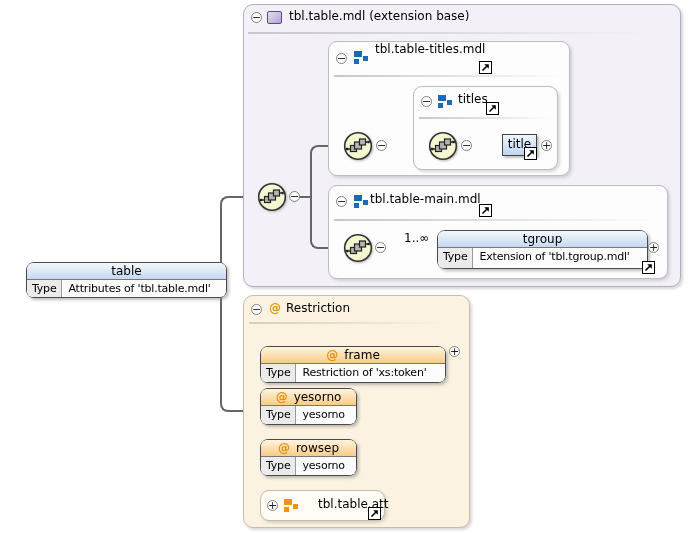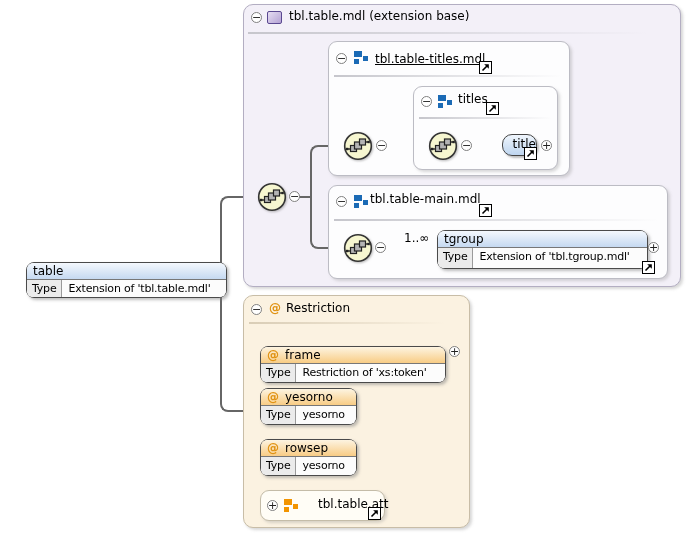--- a/index.html
+++ b/index.html
@@ -5,28 +5,28 @@
   html,body{margin:0;padding:0;background:#fff;font-family:"DejaVu Sans","Liberation Sans",sans-serif;}
   #canvas{position:relative;width:697px;height:533px;background:#fff;overflow:hidden;font-size:12px;color:#000;}
   
   .panel{position:absolute;border:1.5px solid #b6b0c0;border-radius:10px;box-shadow:2px 2px 3px rgba(150,150,150,.38);box-sizing:border-box;}
   .panel.lavender{background:#f3f0f8;border-color:#b3aec2;}
   .panel.cream{background:#fbf2e1;border-color:#c8bda7;}
   .groupbox{position:absolute;border:1.5px solid #bcbcc4;border-radius:9px;background:#fdfdfe;box-shadow:2px 2px 3px rgba(150,150,150,.35);box-sizing:border-box;}
   .groupbox.creamy{background:#fffdf6;border-color:#c4bca8;}
   
   .elembox{position:absolute;border:1.5px solid #4a4a4a;border-radius:8px;background:#fcfcfc;box-shadow:2px 2px 3px rgba(130,130,130,.5);box-sizing:border-box;display:flex;flex-direction:column;}
-  .elembox .hd{background:linear-gradient(#f4f8fd,#c5d9f1);padding:1px 6px 0 6px;line-height:15px;border-bottom:1px solid #777;border-radius:6px 6px 0 0;white-space:nowrap;}
+  .elembox .hd{background:linear-gradient(#f4f8fd,#c5d9f1);padding:1px 6px 0 6px;line-height:15px;border-bottom:1px solid #777;border-radius:6px 6px 0 0;white-space:nowrap;text-align:center;}
   .attrbox .hd{background:linear-gradient(#fdf4e1,#f8cc85);}
   .hd .at{color:#e09212;font-weight:bold;margin-right:6px;}
   .row{display:flex;flex:1;font-size:11px;letter-spacing:-0.2px;line-height:15px;border-radius:0 0 6px 6px;overflow:hidden;background:#fcfcfc;}
   .row .key{background:#ebebeb;padding:1px 5px 0 5px;border-right:1px solid #9a9a9a;}
   .row .val{padding:1px 2px 0 6px;white-space:nowrap;}
   
-  .pill{position:absolute;border:1.4px solid #444;border-radius:10px;background:linear-gradient(#eff5fc,#bed5ef);box-shadow:2px 2px 2px rgba(130,130,130,.5);text-align:right;line-height:19px;box-sizing:border-box;}
+  .pill{position:absolute;border:1.4px solid #444;border-radius:0;background:linear-gradient(#eff5fc,#bed5ef);box-shadow:2px 2px 2px rgba(130,130,130,.5);text-align:center;line-height:19px;box-sizing:border-box;}
   
   .toggle{position:absolute;width:11px;height:11px;border:1px solid #808080;border-radius:50%;background:#fff;color:#222;font-size:11px;line-height:9px;text-align:center;box-sizing:border-box;cursor:pointer;}
   
   .conn{position:absolute;background:#666;}
   .corner{position:absolute;box-sizing:border-box;}
   
   .sep{position:absolute;height:2px;background:linear-gradient(to right,#c6c6cc,rgba(255,255,255,0));}
   .sep.tan{background:linear-gradient(to right,#d9cdb6,rgba(255,255,255,0));}
   .label{position:absolute;white-space:nowrap;}
   
@@ -60,21 +60,21 @@
   <div class="conn" style="left:472px;top:145px;width:31px;height:1px;background:#a8a8a8;"></div>
   <div class="conn" style="left:386px;top:247px;width:52px;height:2px;"></div>
 
   <div class="groupbox" style="left:328px;top:41px;width:242px;height:135px;">
     <div class="toggle" style="left:7px;top:11px;">−</div>
     <svg class="groupicon" style="left:25px;top:9px;" width="14" height="14" viewBox="0 0 14 14">
         <rect x="0" y="0" width="8" height="6" fill="#1b6ab5"></rect>
         <rect x="0" y="8" width="5" height="5" fill="#1b6ab5"></rect>
         <rect x="9" y="5" width="5" height="5" fill="#1b6ab5"></rect>
       </svg>
-    <div class="label" style="left:46px;top:10px;text-decoration:underline;">tbl.table-titles.mdl</div>
+    <div class="label" style="left:46px;top:0;">tbl.table-titles.mdl</div>
     <div class="sep" style="left:5px;top:33px;width:228px;"></div>
   </div>
 
   <div class="groupbox" style="left:413px;top:86px;width:145px;height:84px;">
     <div class="toggle" style="left:7px;top:9px;">−</div>
     <svg class="groupicon" style="left:24px;top:8px;" width="14" height="14" viewBox="0 0 14 14">
         <rect x="0" y="0" width="8" height="6" fill="#1b6ab5"></rect>
         <rect x="0" y="8" width="5" height="5" fill="#1b6ab5"></rect>
         <rect x="9" y="5" width="5" height="5" fill="#1b6ab5"></rect>
       </svg>
@@ -161,21 +161,21 @@
       <div class="key">Type</div>
       <div class="val">Extension of 'tbl.tgroup.mdl'</div>
     </div>
   </div>
   <div class="toggle" style="left:648px;top:242px;">+</div>
 
   <div class="elembox" style="left:2px;top:262px;width:201px;height:36px;margin-left:24px;">
     <div class="hd">table</div>
     <div class="row">
       <div class="key">Type</div>
-      <div class="val">Extension of 'tbl.table.mdl'</div>
+      <div class="val">Attributes of 'tbl.table.mdl'</div>
     </div>
   </div>
 
   <div class="panel cream" style="left:243px;top:295px;width:227px;height:233px;">
     <div class="toggle" style="left:7px;top:8px;">−</div>
     <div class="atglyph" style="left:25px;top:5px;">@</div>
     <div class="label" style="left:42px;top:5px;">Restriction</div>
     <div class="sep tan" style="left:5px;top:26px;width:196px;"></div>
   </div>
 

